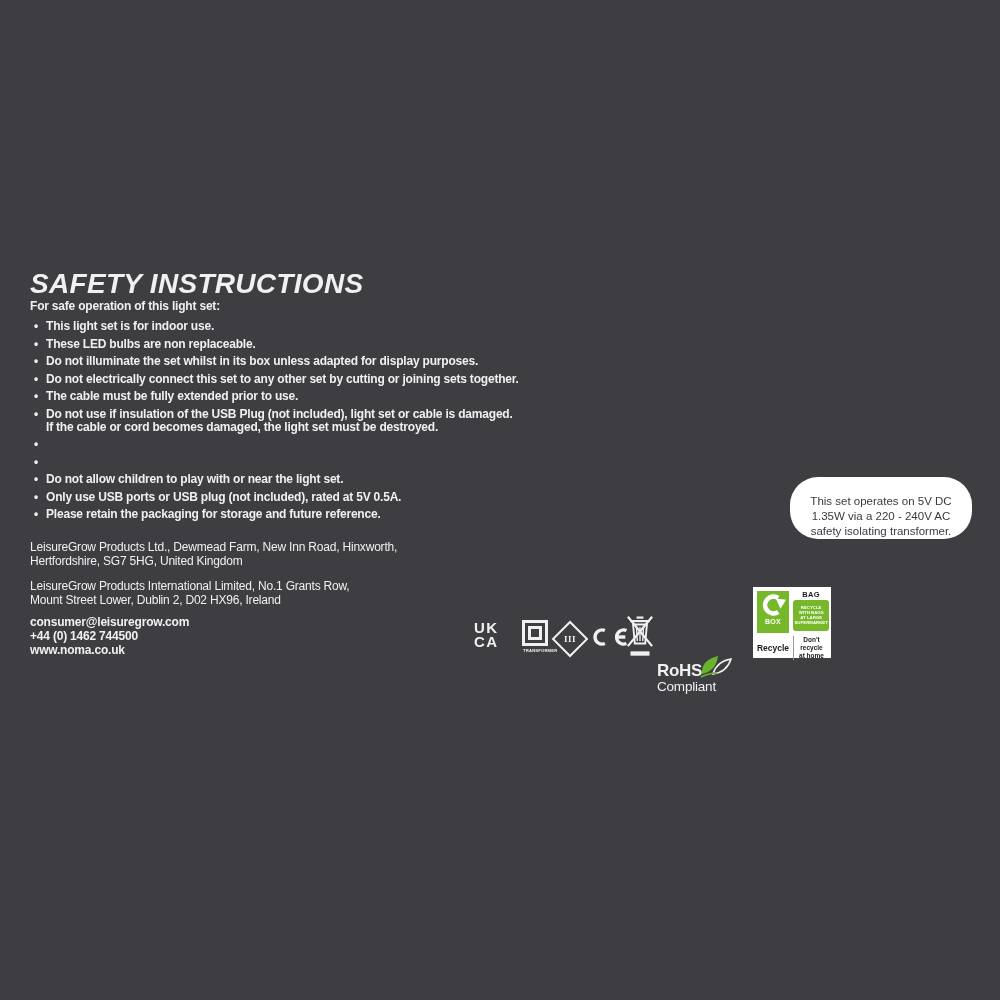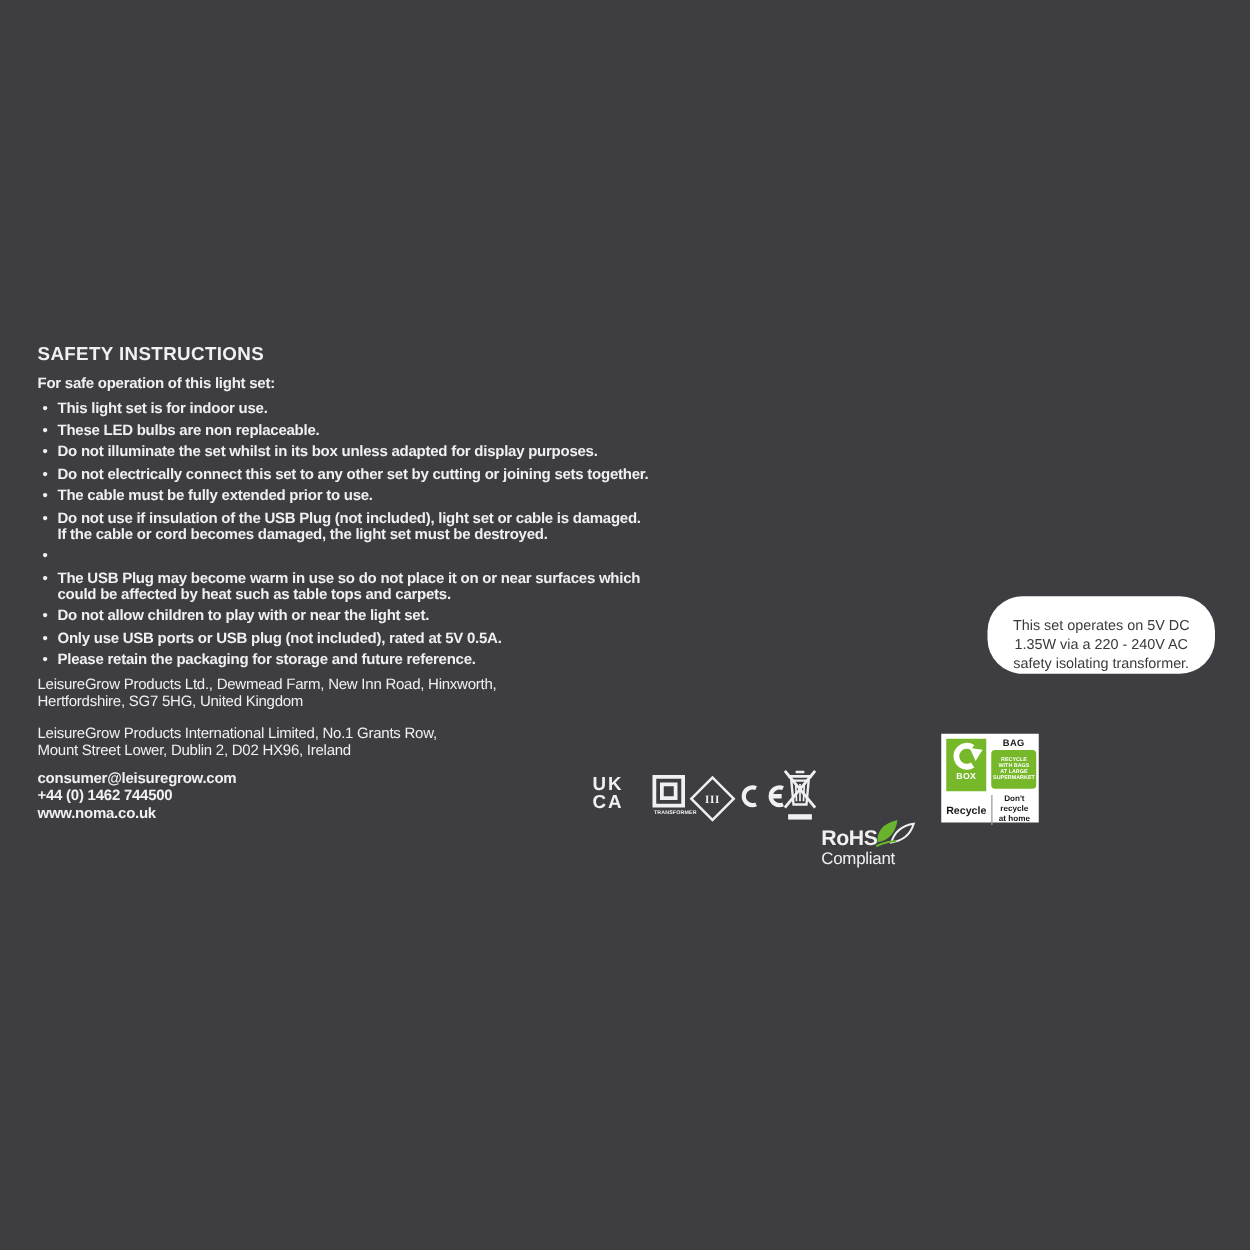--- a/index.html
+++ b/index.html
@@ -8,21 +8,21 @@
     background:#3e3e42;
     font-family:"Liberation Sans", sans-serif;
     color:#f0f0f1;
     position:relative;
     overflow:hidden;
   }
   .pre{white-space:pre-line;}
 
   
   .safety{position:absolute;left:30px;top:272px;width:660px;}
-  .safety-title{font-size:15px;font-weight:600;letter-spacing:.3px;line-height:24px;margin:0 0 3px 0;}
+  .safety-title{font-size:28px;font-weight:600;letter-spacing:.3px;line-height:24px;margin:0 0 3px 0;font-style:italic;}
   .safety-intro{font-size:12px;font-weight:700;line-height:14px;margin:0 0 7px 0;letter-spacing:-.2px;}
   .bullets{list-style:none;margin:0;padding:0;}
   .bullets li{display:flex;margin:0 0 4.5px 0;font-size:12px;font-weight:700;line-height:13px;letter-spacing:-.2px;}
   .bullets .dot{width:12px;flex:0 0 12px;margin-left:4px;}
 
   
   .addresses{position:absolute;left:30px;top:540px;width:520px;}
   .addresses p{margin:0 0 11px 0;font-size:12px;font-weight:400;line-height:14px;letter-spacing:-.2px;}
   .contact{position:absolute;left:30px;top:615px;font-size:12px;font-weight:700;line-height:14px;letter-spacing:-.2px;}
   .contact div{margin:0;}
@@ -113,22 +113,20 @@
         <span class="pre">Do not use if insulation of the USB Plug (not included), light set or cable is damaged.
 If the cable or cord becomes damaged, the light set must be destroyed.</span>
       </li>
 
       <li>
         <span class="dot">•</span>
       </li>
 
       <li>
         <span class="dot">•</span>
-        <span class="pre">The USB Plug may become warm in use so do not place it on or near surfaces which
-could be affected by heat such as table tops and carpets.</span>
       </li>
 
       <li>
         <span class="dot">•</span>
         <span class="pre">Do not allow children to play with or near the light set.</span>
       </li>
 
       <li>
         <span class="dot">•</span>
         <span class="pre">Only use USB ports or USB plug (not included), rated at 5V 0.5A.</span>

